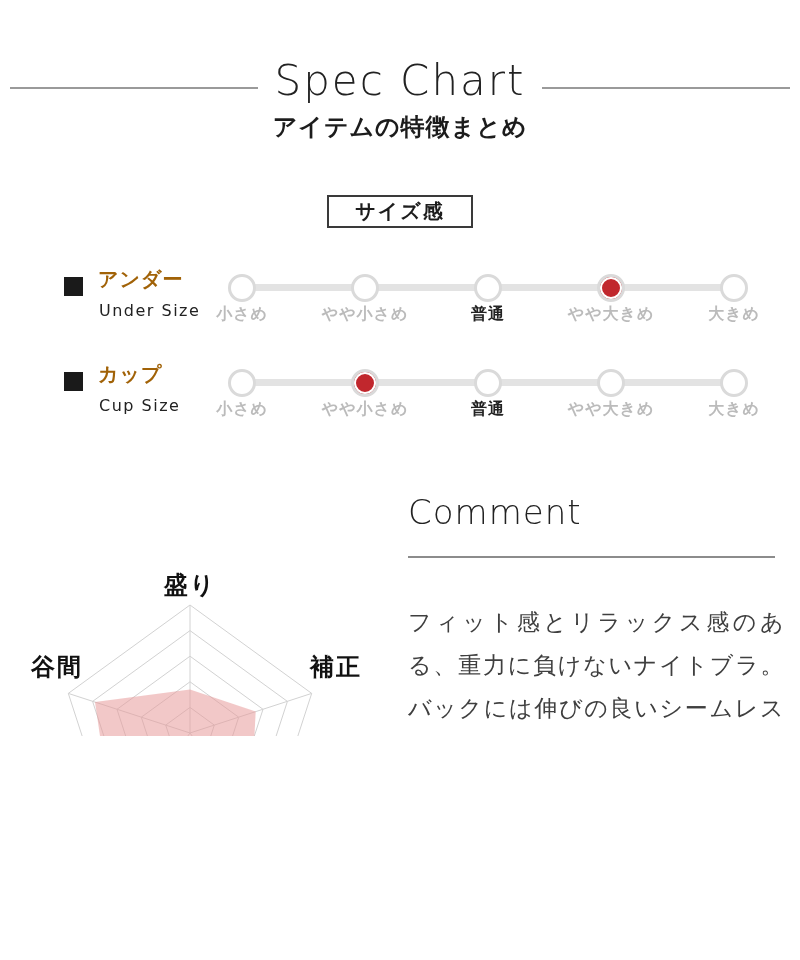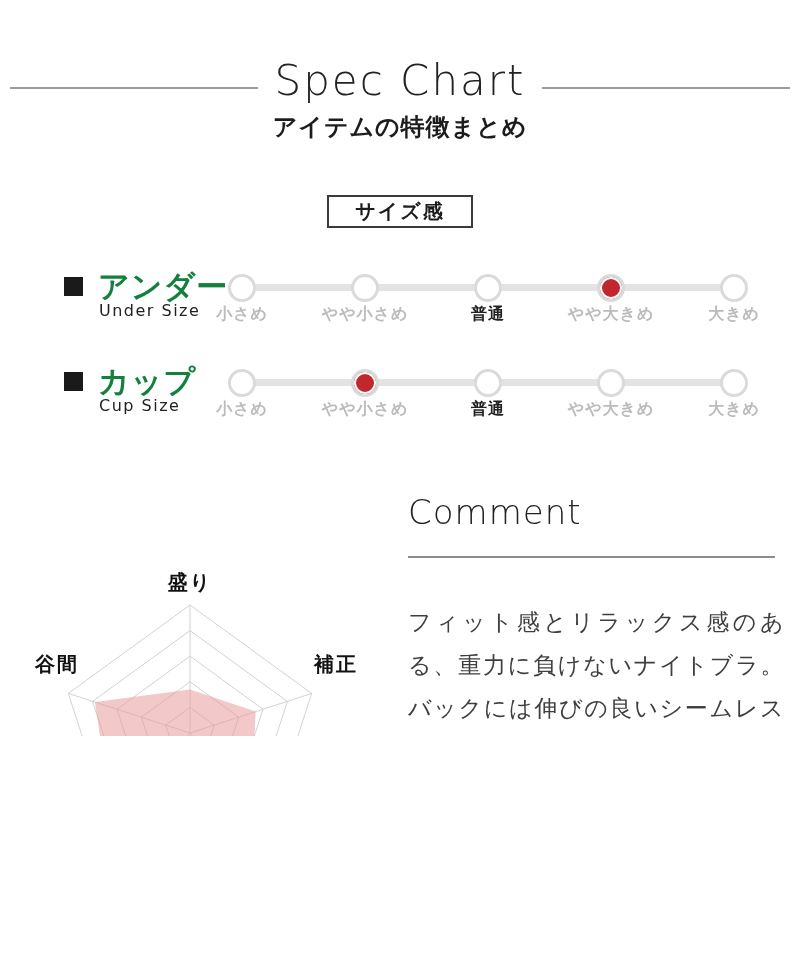--- a/index.html
+++ b/index.html
@@ -39,39 +39,39 @@
     background: #fff;
     display: flex; align-items: center; justify-content: center;
     font-size: 20px; font-weight: bold; letter-spacing: 2px; color: #1c1c1c;
     box-shadow: 1px 1px 0 #777;
   }
   .boxlabel.size { left: 327px; top: 195px; box-shadow: none; }
   .boxlabel.fit  { left: 118px; top: 500px; }
 
   
   .bullet { position: absolute; width: 19px; height: 19px; background: #1a1a1a; }
-  .rowjp  { position: absolute; font-size: 31px; font-weight: bold; letter-spacing: 1px; color: #15803d; }
+  .rowjp  { position: absolute; font-size: 20px; font-weight: bold; letter-spacing: 1px; color: #a16207; }
   .rowen  { position: absolute; font-size: 16px; letter-spacing: 1.5px; color: #222; text-align: right; }
 
   .bar { position: absolute; height: 7px; background: #e3e3e3; border-radius: 4px; }
   .dot {
     position: absolute; width: 28px; height: 28px; border-radius: 50%;
     border: 3px solid #dadada; background: #ffffff;
   }
   .dot.active { background: #c1272d; box-shadow: inset 0 0 0 2px #ffffff; }
   .tick {
     position: absolute; width: 120px; text-align: center;
     font-size: 16px; font-weight: bold; color: #bbbbbb; letter-spacing: 1px;
   }
   .tick.emph { color: #222222; }
 
   
   .radar-label {
     position: absolute; width: 120px; text-align: center;
-    font-size: 20px; font-weight: bold; color: #111; letter-spacing: 2px;
+    font-size: 24px; font-weight: bold; color: #111; letter-spacing: 2px;
   }
 
   
   .comment-title {
     position: absolute; left: 408px; top: 492px;
     font-size: 34px; font-weight: 300; letter-spacing: 1px; color: #222;
   }
   .comment-rule { position: absolute; left: 408px; top: 556px; width: 367px; height: 2px; background: #8c8c8c; }
   .comment-body {
     position: absolute; left: 408px; top: 601px; width: 376px;

